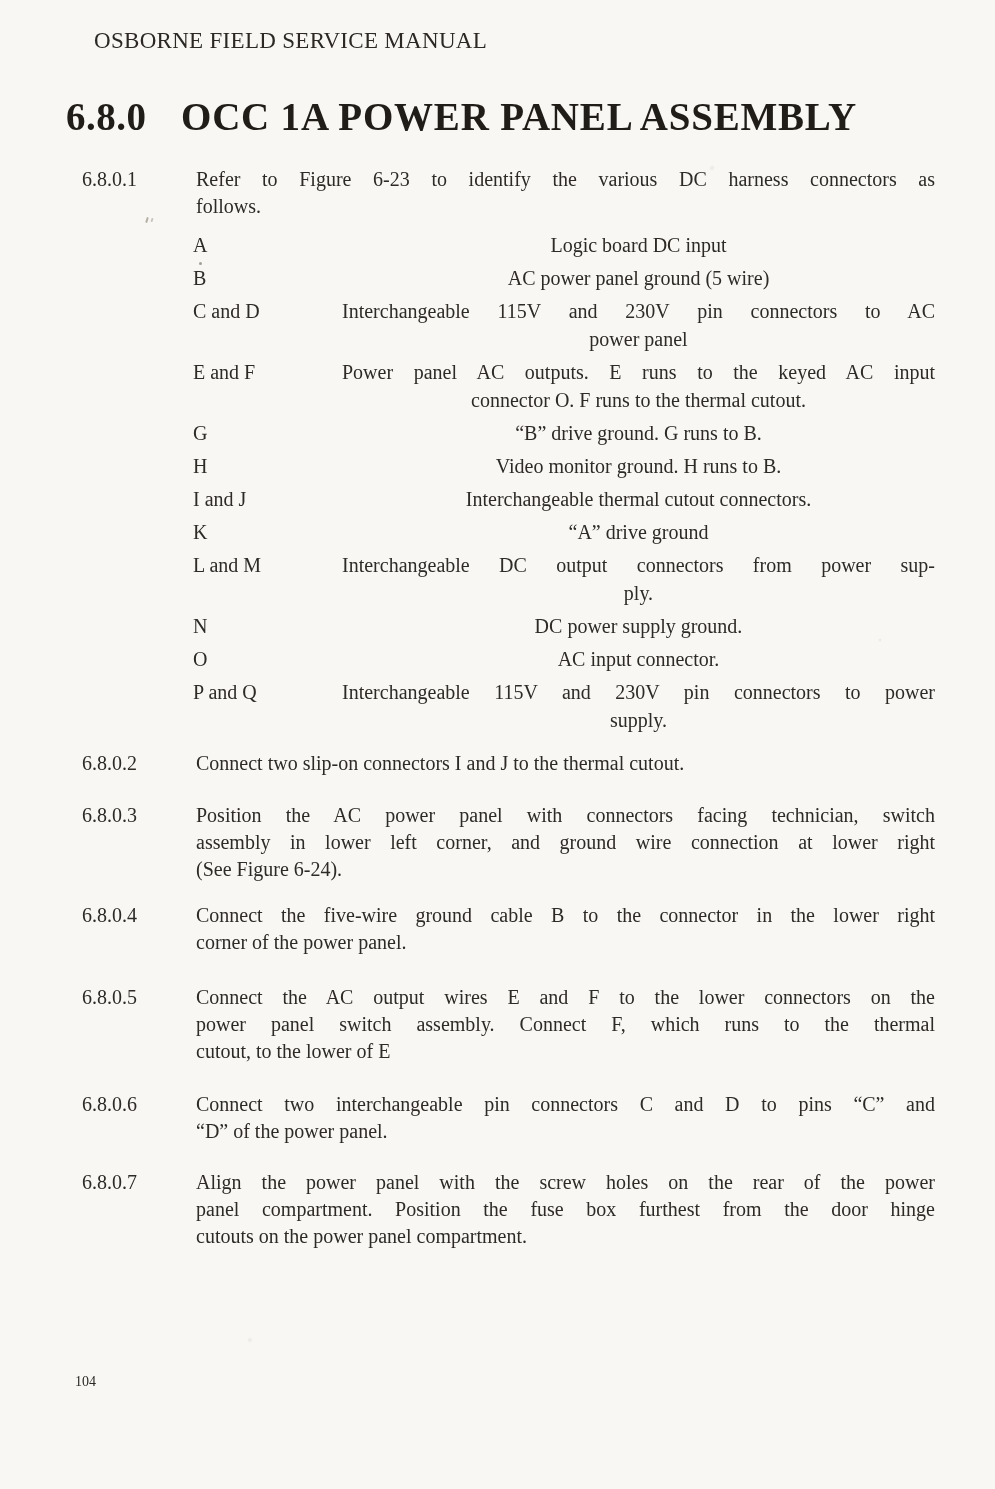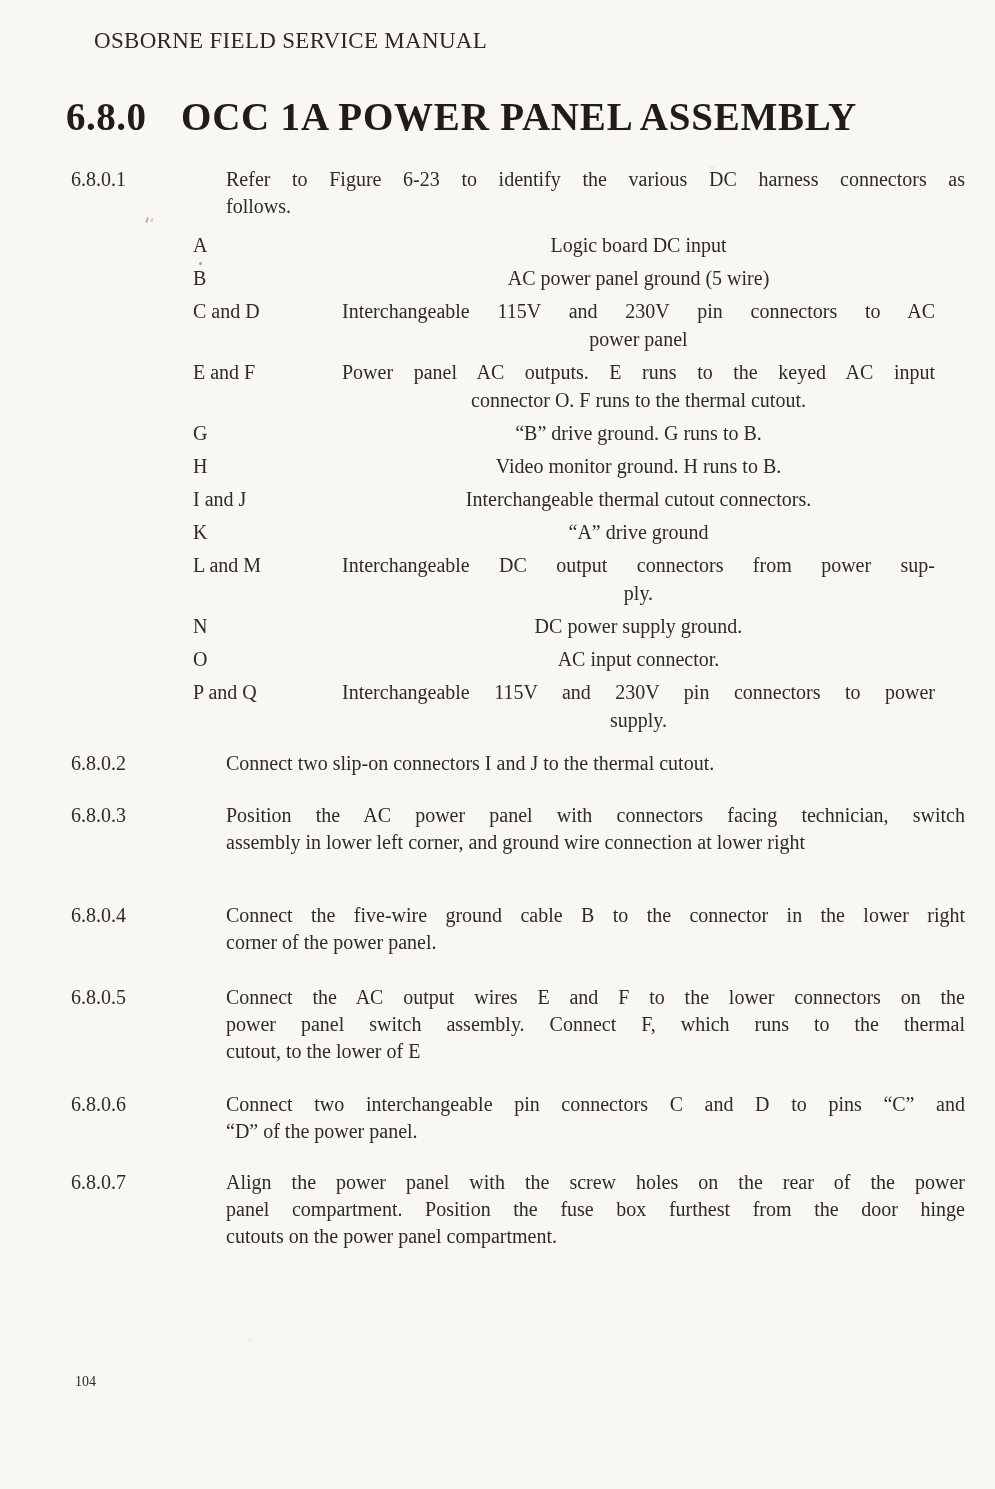--- a/index.html
+++ b/index.html
@@ -29,21 +29,21 @@
   }
 
   .heading {
     position: absolute; left: 66px; top: 94px;
     font-size: 39px; font-weight: 700; color: #201d18;
     letter-spacing: 0.8px; white-space: nowrap;
     margin: 0;
   }
   .heading .h-num { display: inline-block; width: 115px; letter-spacing: 0.5px; }
 
-  .block { position: absolute; left: 71px; width: 853px; display: grid; grid-template-columns: 114px 739px; gap: 41px; }
+  .block { position: absolute; left: 82px; width: 853px; display: grid; grid-template-columns: 114px 739px; }
   .block .num { font-size: 20px; line-height: 27px; }
   .block .lines { font-size: 20px; line-height: 27px; }
   .block .lines > div { text-align: left; }
   .block .lines > div:not(:last-child) { text-align: justify; text-align-last: justify; }
 
   .connectors { position: absolute; left: 193px; top: 231px; width: 742px; }
   .connector-row { display: grid; grid-template-columns: 149px 593px; margin-bottom: 5px; }
   .connector-row .term { font-size: 20px; line-height: 28px; }
   .connector-row .lines { font-size: 20px; line-height: 28px; }
   .connector-row .lines > div { text-align: center; }
@@ -186,20 +186,21 @@
     <div class="lines">
       <div>Connect two slip-on connectors I and J to the thermal cutout.</div>
     </div>
   </div>
 
   <div class="block" style="top:802px">
     <div class="num">6.8.0.3</div>
     <div class="lines">
       <div>Position the AC power panel with connectors facing technician, switch</div>
       <div>assembly in lower left corner, and ground wire connection at lower right</div>
+      <div>(See Figure 6-24).</div>
     </div>
   </div>
 
   <div class="block" style="top:902px">
     <div class="num">6.8.0.4</div>
     <div class="lines">
       <div>Connect the five-wire ground cable B to the connector in the lower right</div>
       <div>corner of the power panel.</div>
     </div>
   </div>

